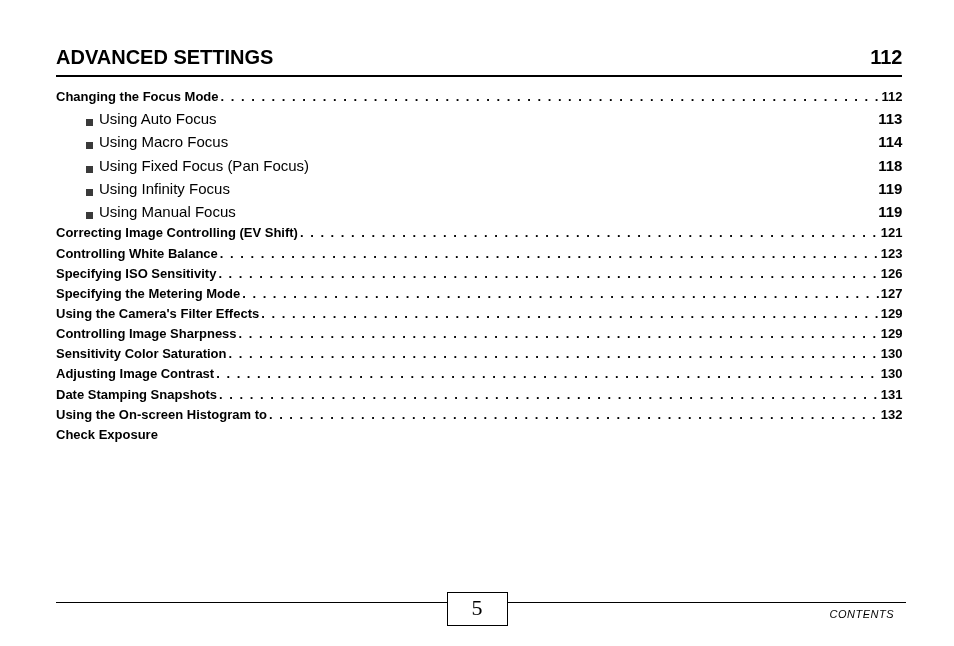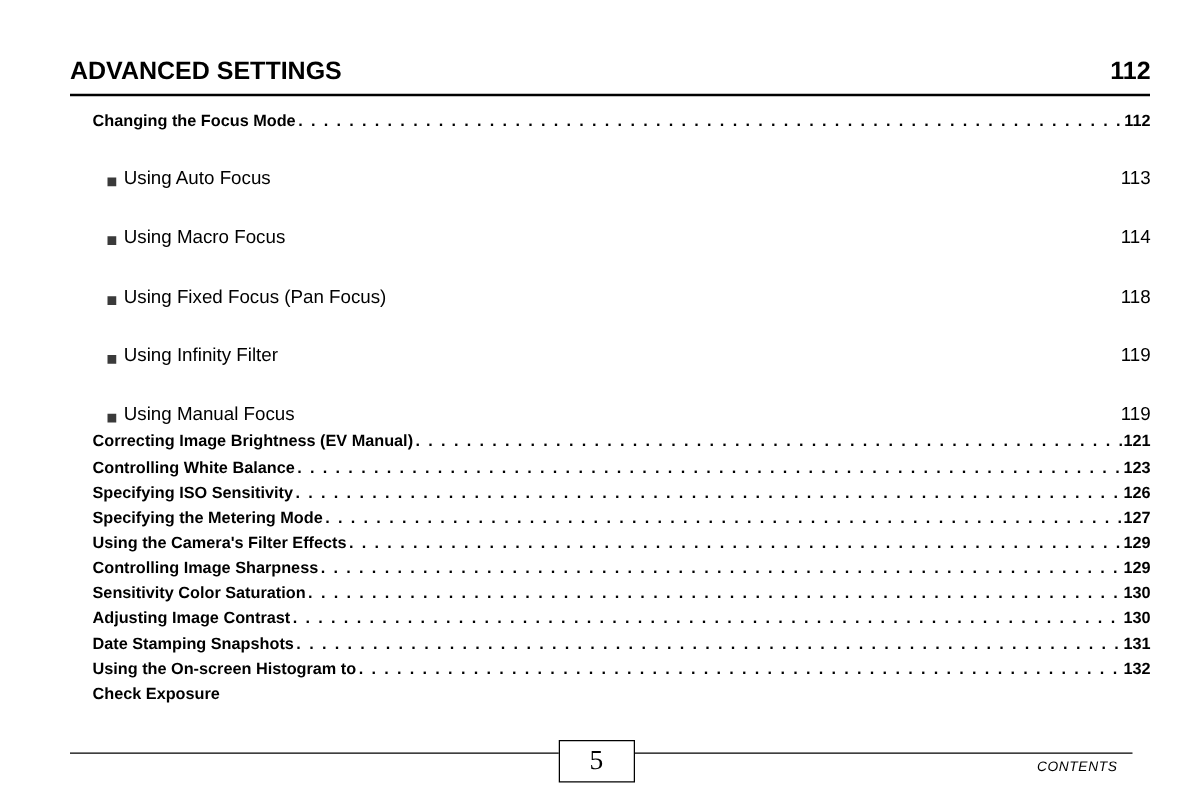--- a/index.html
+++ b/index.html
@@ -47,21 +47,20 @@
     height: 2px;
     background: #000;
     margin-bottom: 10px;
   }
   .toc-row {
     display: flex;
     align-items: baseline;
     font-size: 13px;
     font-weight: bold;
     line-height: 1.55;
-    margin-left: 18px;
   }
   .toc-row .label { white-space: pre-line; }
   .toc-row .dots {
     flex: 1;
     overflow: hidden;
     white-space: nowrap;
     letter-spacing: 1.5px;
     padding: 0 2px;
   }
   .toc-row .pg { font-weight: bold; }
@@ -73,21 +72,21 @@
     line-height: 1.55;
     margin-left: 30px;
   }
   .sub-row .sq {
     width: 7px; height: 7px; background: #3a3a3a;
     display: inline-block; margin-right: 6px; flex: 0 0 auto;
     position: relative; top: 2px;
   }
   .sub-row .label { white-space: pre-line; }
   .sub-row .gap { flex: 1; }
-  .sub-row .pg { font-weight: normal; margin-top: 24px; }
+  .sub-row .pg { font-weight: bold; }
   .footer {
     position: absolute;
     left: 0; right: 0; bottom: 20px;
     display: flex;
     align-items: center;
     justify-content: center;
   }
   .footer-rule {
     position: absolute;
     left: 56px; right: 48px; top: 10px;
@@ -143,32 +142,32 @@
             <span class="pg">114</span>
           </div>
           <div class="sub-row">
             <span class="sq"></span>
             <span class="label">Using Fixed Focus (Pan Focus)</span>
             <span class="gap"></span>
             <span class="pg">118</span>
           </div>
           <div class="sub-row">
             <span class="sq"></span>
-            <span class="label">Using Infinity Filter</span>
+            <span class="label">Using Infinity Focus</span>
             <span class="gap"></span>
             <span class="pg">119</span>
           </div>
           <div class="sub-row">
             <span class="sq"></span>
             <span class="label">Using Manual Focus</span>
             <span class="gap"></span>
             <span class="pg">119</span>
           </div>
           <div class="toc-row">
-            <span class="label">Correcting Image Brightness (EV Manual)</span>
+            <span class="label">Correcting Image Controlling (EV Shift)</span>
             <span class="dots">. . . . . . . . . . . . . . . . . . . . . . . . . . . . . . . . . . . . . . . . . . . . . . . . . . . . . . . . . . . . . . . . . . . . . . . . . .</span>
             <span class="pg">121</span>
           </div>
           <div class="toc-row">
             <span class="label">Controlling White Balance</span>
             <span class="dots">. . . . . . . . . . . . . . . . . . . . . . . . . . . . . . . . . . . . . . . . . . . . . . . . . . . . . . . . . . . . . . . . . . . . . . . . . .</span>
             <span class="pg">123</span>
           </div>
           <div class="toc-row">
             <span class="label">Specifying ISO Sensitivity</span>

